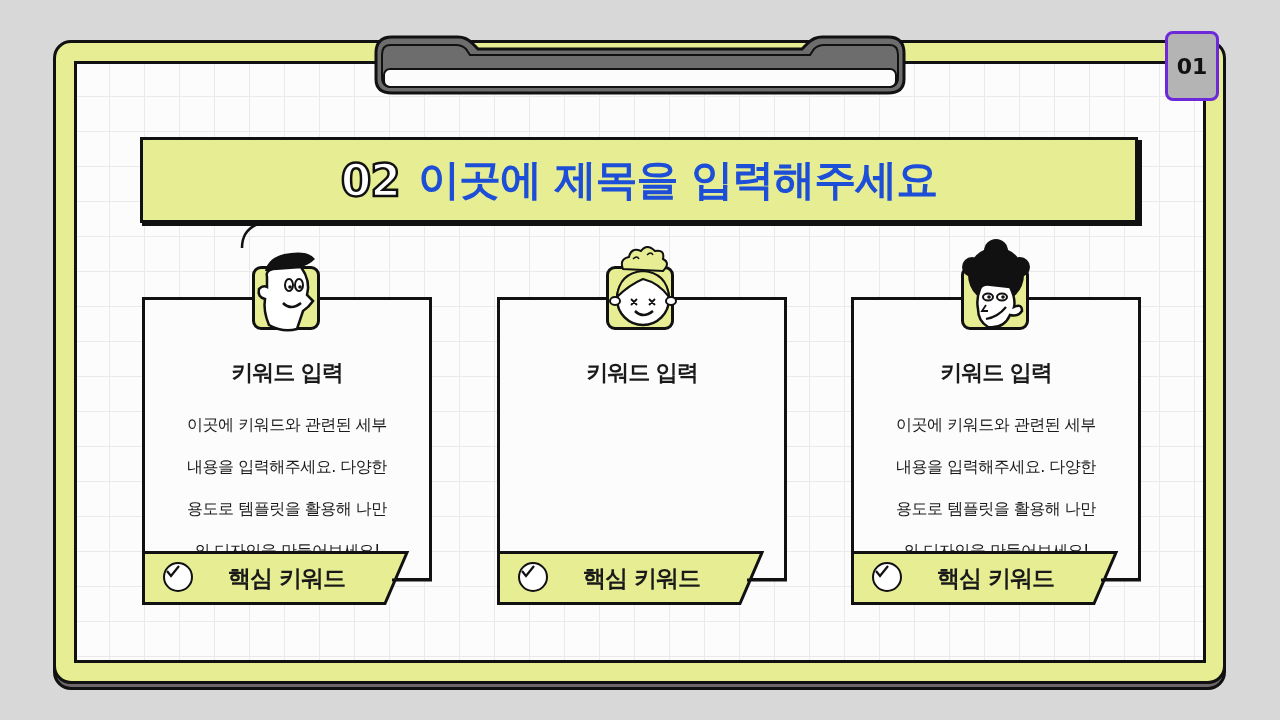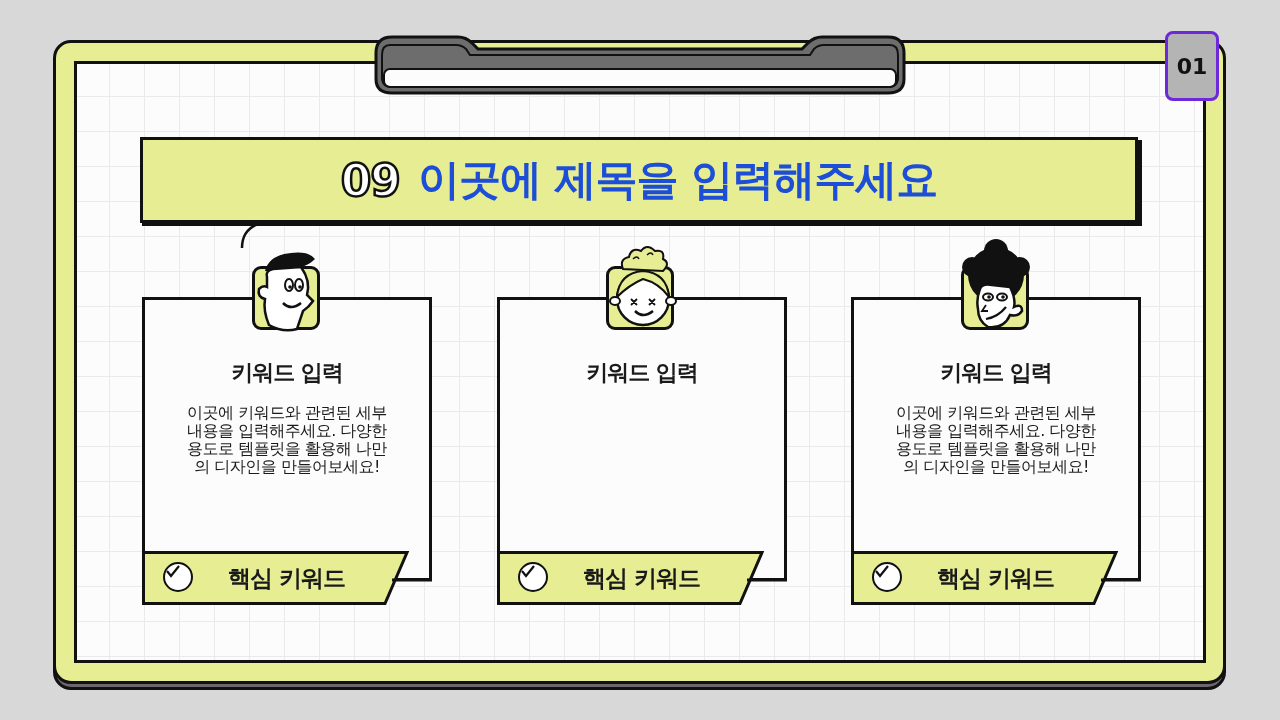--- a/index.html
+++ b/index.html
@@ -59,21 +59,21 @@
   .card {
     position: absolute; top: 297px; width: 290px; height: 284px;
     background: #fcfcfc; border: 3px solid #111; box-sizing: border-box;
   }
   .card .card-title {
     position: absolute; top: 58px; left: 0; right: 0; text-align: center;
     font-size: 22px; font-weight: bold; color: #1a1a1a; letter-spacing: -1px;
   }
   .card .card-body {
     position: absolute; top: 104px; left: 10px; right: 10px; text-align: center;
-    font-size: 16px; line-height: 18px; color: #1a1a1a; letter-spacing: -0.5px;
+    font-size: 16px; line-height: 42px; color: #1a1a1a; letter-spacing: -0.5px;
     white-space: pre-line;
   }
   .keyword-tag {
     position: absolute; top: 551px; width: 266px; height: 48px;
   }
   .keyword-tag svg { position: absolute; left: 0; top: 0; }
   .keyword-tag .check {
     position: absolute; left: 21px; top: 11px; width: 30px; height: 30px;
     border: 2.5px solid #111; border-radius: 50%; background: #fff; box-sizing: border-box;
     display: flex; align-items: center; justify-content: center;
@@ -99,21 +99,21 @@
 <svg class="clip" viewBox="0 0 540 66" width="540" height="66">
   <path d="M22 6 H88 Q96 6 102 12 L108 18 H432 L438 12 Q444 6 452 6 H518 Q534 6 534 22 V48 Q534 62 518 62 H22 Q6 62 6 48 V22 Q6 6 22 6 Z" fill="#6d6d6d" stroke="#111" stroke-width="3"></path>
   <path d="M20 14 H86 Q92 14 96 18 L100 24 H440 L444 18 Q448 14 454 14 H520 Q528 14 528 24 V46 Q528 56 518 56 H22 Q12 56 12 46 V24 Q12 14 20 14 Z" fill="none" stroke="#111" stroke-width="2"></path>
   <rect x="14" y="38" width="512" height="18" rx="6" fill="#fcfcfc" stroke="#111" stroke-width="2"></rect>
 </svg>
 
 <div class="page-badge">01</div>
 
 <div class="title-shadow"></div>
 <div class="title-bar">
-  <span class="title-num">09</span>
+  <span class="title-num">02</span>
   <span class="title-text">이곳에 제목을 입력해주세요</span>
 </div>
 
 <svg class="speech-tail" viewBox="0 0 50 30" width="50" height="30">
   <path d="M6 28 Q6 10 22 4" fill="none" stroke="#111" stroke-width="2.5"></path>
 </svg>
 
 <div class="card" style="left:142px;">
   <div class="card-title">키워드 입력</div>
   <div class="card-body">이곳에 키워드와 관련된 세부

